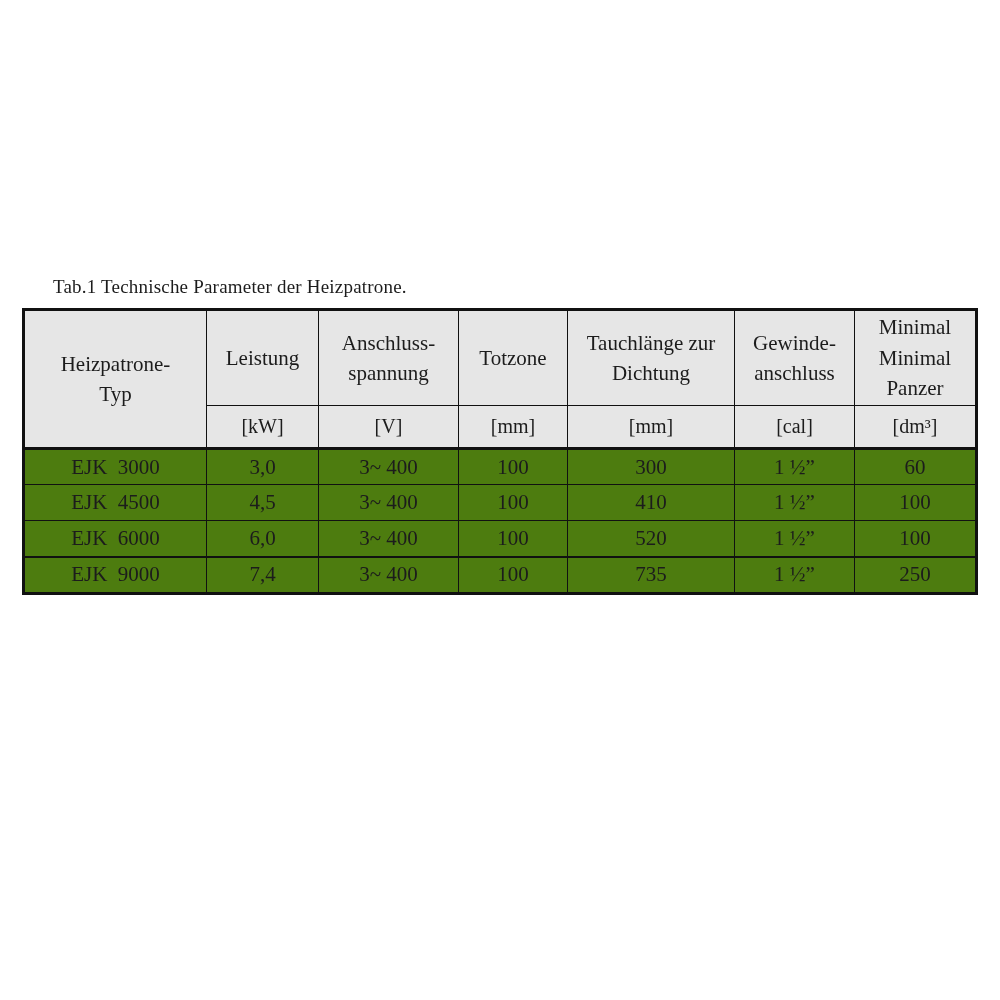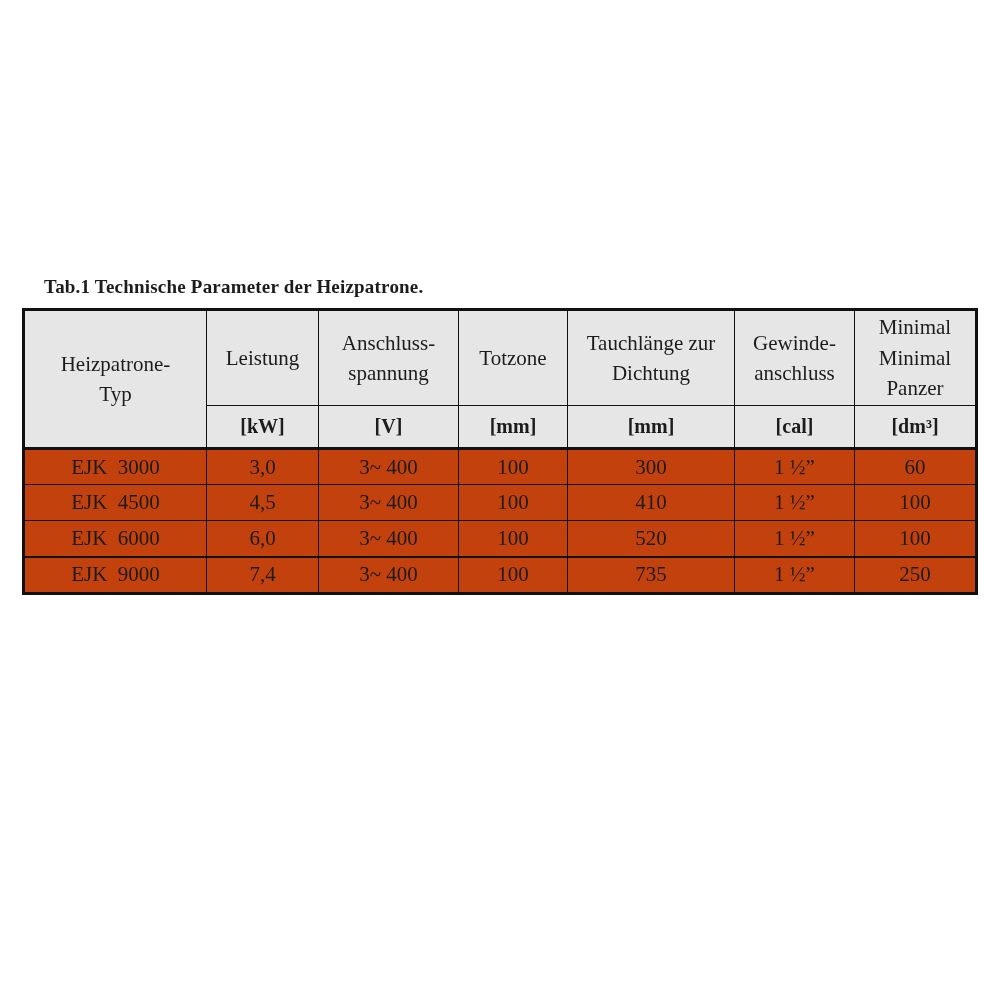--- a/index.html
+++ b/index.html
@@ -13,24 +13,24 @@
   body {
     width: 1000px;
     height: 1000px;
     position: relative;
     background: var(--page-bg);
     font-family: "Liberation Serif", "DejaVu Serif", serif;
     color: var(--text);
   }
   .caption {
     position: absolute;
-    left: 44px;
+    left: 53px;
     top: 276px;
     font-size: 19px;
-    font-weight: bold;
+    font-weight: normal;
     letter-spacing: 0.2px;
     color: var(--text);
   }
   .table-wrap {
     position: absolute;
     left: 22px;
     top: 308px;
   }
   table.params {
     border-collapse: collapse;
@@ -42,26 +42,26 @@
     border: 1px solid var(--border);
     text-align: center;
     vertical-align: middle;
     font-size: 21px;
     padding: 0 2px;
     overflow: hidden;
   }
   
   tr.h-labels td, tr.h-units td { background: var(--header-bg); }
   tr.h-labels td { height: 96px; line-height: 1.45; }
-  tr.h-units td { height: 43px; border-bottom: 3px solid var(--border); font-size: 20px; font-weight: bold; }
+  tr.h-units td { height: 43px; border-bottom: 3px solid var(--border); font-size: 20px; }
   
   td.c-type { border-right: 3px solid var(--border); }
   td.c-type.hdr { border-bottom: 3px solid var(--border); }
   
-  tr.body td { height: 36px; background: #c2410c; }
+  tr.body td { height: 36px; background: #4d7c0f; }
   tr.body td.c-type { white-space: pre; }
   tr.body-last td { height: 37px; border-top: 2px solid var(--border); }
   .hline { display: block; }
 </style>
 </head>
 <body>
 
 <div class="caption">Tab.1 Technische Parameter der Heizpatrone.</div>
 
 <div class="table-wrap">

